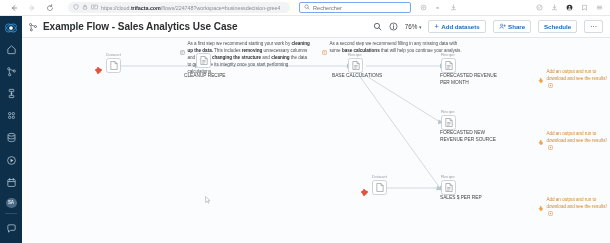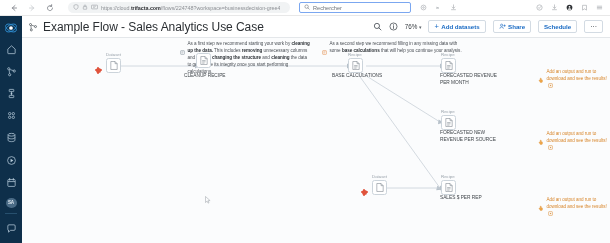--- a/index.html
+++ b/index.html
@@ -65,21 +65,21 @@
   }
   .sb-div { width: 12px; height: 1px; background: #27506e; margin-bottom: 6px; }
 
   
   .app-header {
     position: absolute; left: 22px; top: 16px; right: 0; height: 22px;
     background: #ffffff; border-bottom: 1px solid #e4e7ea;
     display: flex; align-items: center; padding: 0 7px 0 6px;
   }
   .flow-icon { margin-right: 5px; display: flex; align-items: center; }
-  .flow-title { font-size: 12px; color: #2b2f33; white-space: nowrap; letter-spacing: -0.05px; }
+  .flow-title { font-size: 10px; color: #2b2f33; white-space: nowrap; letter-spacing: -0.05px; font-weight: bold; }
   .hdr-right { margin-left: auto; display: flex; align-items: center; gap: 7px; }
   .hdr-ico { color: #4a5056; display: flex; align-items: center; }
   .zoom-level { font-size: 6.3px; color: #3b4045; display: flex; align-items: center; gap: 1.5px; cursor: pointer; }
   .zoom-level .chev { font-size: 5px; color: #60666c; }
   .btn {
     height: 12.5px; border: 1px solid #d3dbe3; border-radius: 2px;
     background: #ffffff; color: #1a6bc4; font-size: 6.2px; font-weight: 700;
     display: flex; align-items: center; gap: 2.5px; padding: 0 5px;
     cursor: pointer; white-space: nowrap; letter-spacing: -0.05px;
   }

